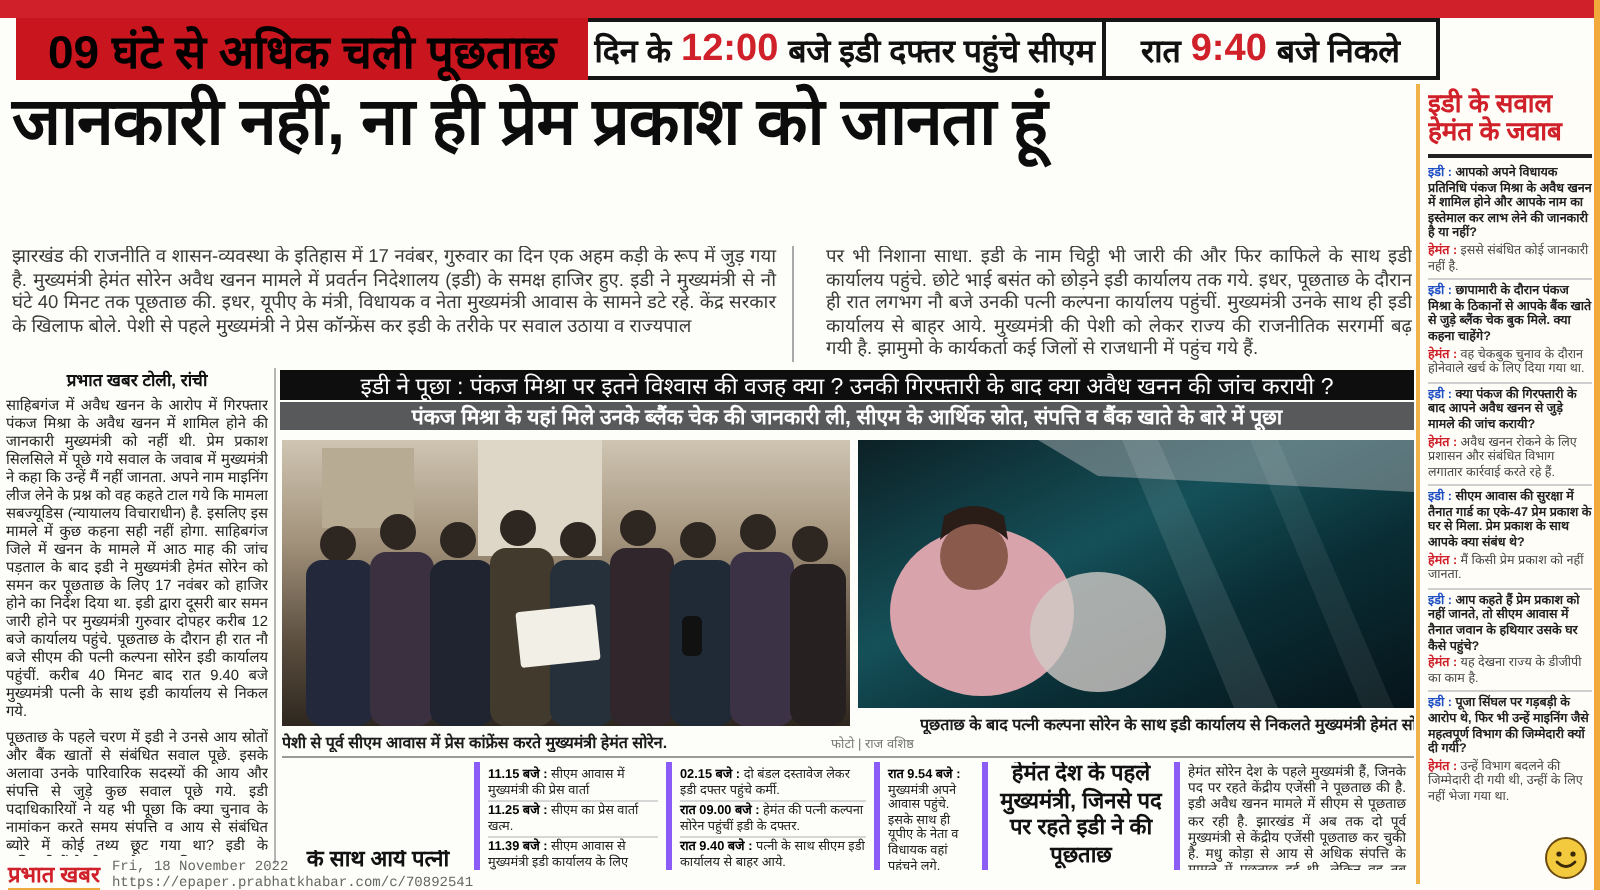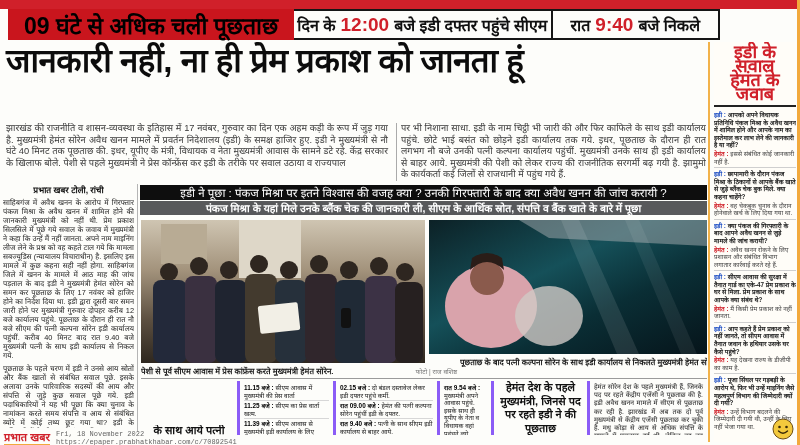--- a/index.html
+++ b/index.html
@@ -17,21 +17,21 @@
   .banner-right { flex:1; }
   .banner-time { color:#d0202a; font-size:19px; }
 
   
   .headline { position:absolute; top:42px; left:6px; width:700px; font-size:33px; font-weight:800; color:#0c0c0c; line-height:38px; letter-spacing:-0.5px; }
 
   
   .lede { position:absolute; top:123px; left:6px; width:700px; height:58px; display:flex; }
   .lede-col { font-size:9.3px; line-height:11.6px; color:#3a3a3a; text-align:justify; overflow:hidden; }
   .lede-col1 { width:390px; padding-right:8px; }
-  .lede-col2 { width:310px; padding-left:4px; border-left:1px solid #aaa; }
+  .lede-col2 { width:310px; padding-left:16px; border-left:1px solid #aaa; }
 
   
   .qbar { position:absolute; top:185px; left:140px; width:567px; height:15px; background:#0e0e0e; color:#fff; font-weight:normal; font-size:11.5px; display:flex; align-items:center; justify-content:center; white-space:nowrap; }
   .subbar { position:absolute; top:201px; left:140px; width:567px; height:14px; background:#58595b; color:#fff; font-weight:bold; font-size:10.5px; display:flex; align-items:center; justify-content:center; white-space:nowrap; }
 
   
   .leftcol { position:absolute; top:184px; left:3px; width:131px; height:244px; overflow:hidden; }
   .byline { font-size:8.5px; font-weight:bold; text-align:center; color:#111; margin-bottom:3px; }
   .leftcol p { font-size:7.4px; line-height:9px; color:#222; text-align:justify; margin-bottom:4px; }
   .vrule { position:absolute; top:184px; left:137px; width:1px; height:248px; background:#b5b5b5; }
@@ -58,21 +58,21 @@
   .t-entry { border-bottom:1px solid #d7d7d7; padding:1px 0; }
   .t-entry:last-child { border-bottom:none; }
   .t-entry b { color:#000; }
   .s-head { flex:0 0 96px; font-size:11px; font-weight:bold; color:#111; text-align:center; line-height:13.5px; display:flex; align-items:center; }
   .s-text { flex:1; font-size:6.8px; line-height:8.2px; color:#222; text-align:justify; }
 
   
   .side-rule { position:absolute; top:42px; left:708px; width:2px; height:400px; background:#f2b24a; }
   .page-edge { position:absolute; top:0; right:0; width:3px; height:445px; background:#f2a93c; }
   .sidebar { position:absolute; top:42px; left:714px; width:82px; height:400px; overflow:hidden; background:#fffdf8; }
-  .side-title { color:#d0202a; font-weight:bold; font-size:18px; line-height:14px; text-align:center; padding:3px 0 4px; border-bottom:2px solid #222; margin-bottom:2px; }
+  .side-title { color:#d0202a; font-weight:bold; font-size:13px; line-height:14px; padding:3px 0 4px; border-bottom:2px solid #222; margin-bottom:2px; }
   .qa { border-bottom:1px solid #cfcfcf; padding:2px 0; }
   .qa:last-of-type { border-bottom:none; }
   .qa .q { font-size:6.3px; line-height:7.6px; font-weight:bold; color:#222; }
   .qa .a { font-size:6.3px; line-height:7.6px; color:#444; margin-top:1px; }
   .ql { color:#1f4fc4; font-weight:bold; }
   .al { color:#d0202a; font-weight:bold; }
   .cartoon { position:absolute; right:2px; bottom:2px; width:22px; height:22px; }
 
   
   .footer { position:absolute; top:429px; left:4px; display:flex; align-items:flex-end; gap:6px; }

